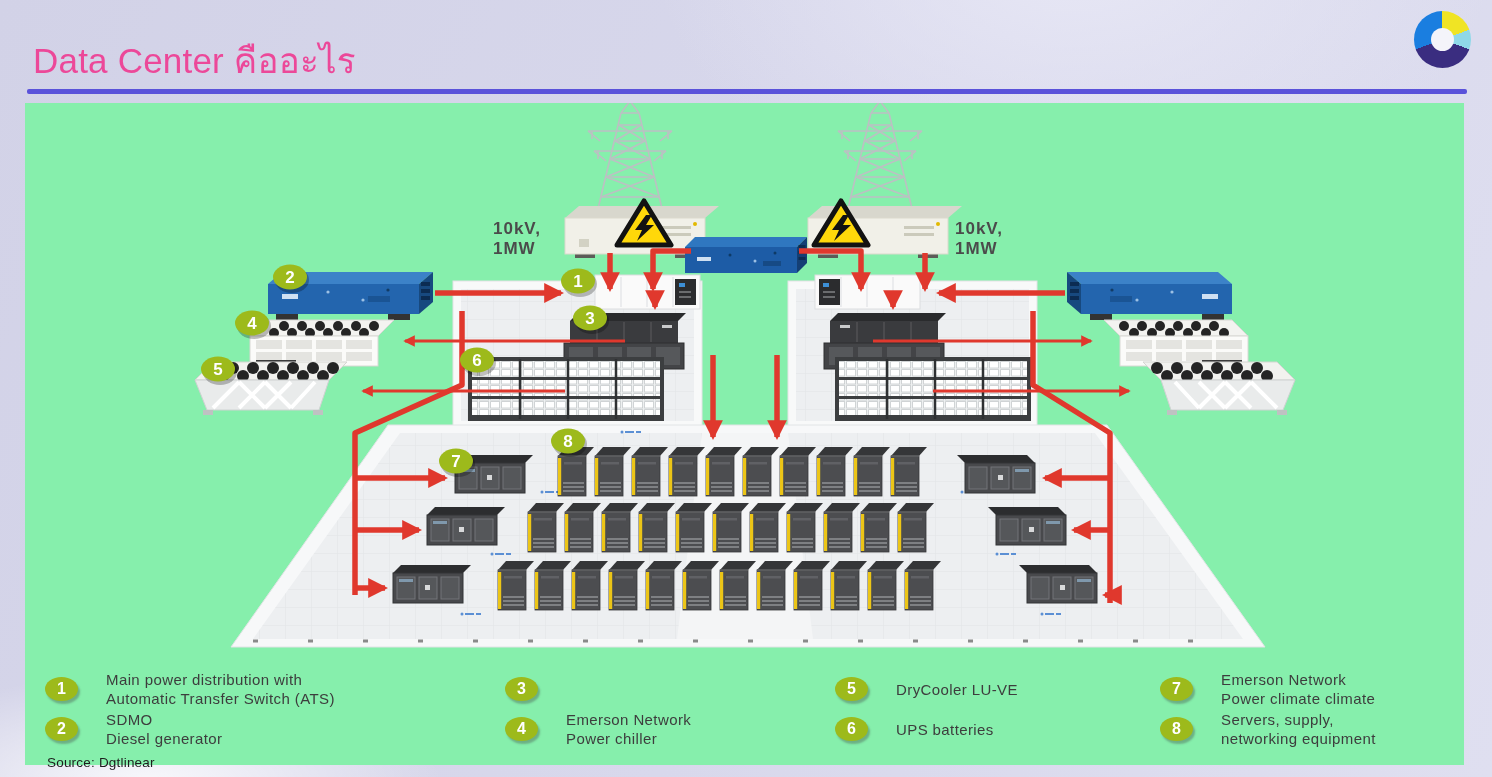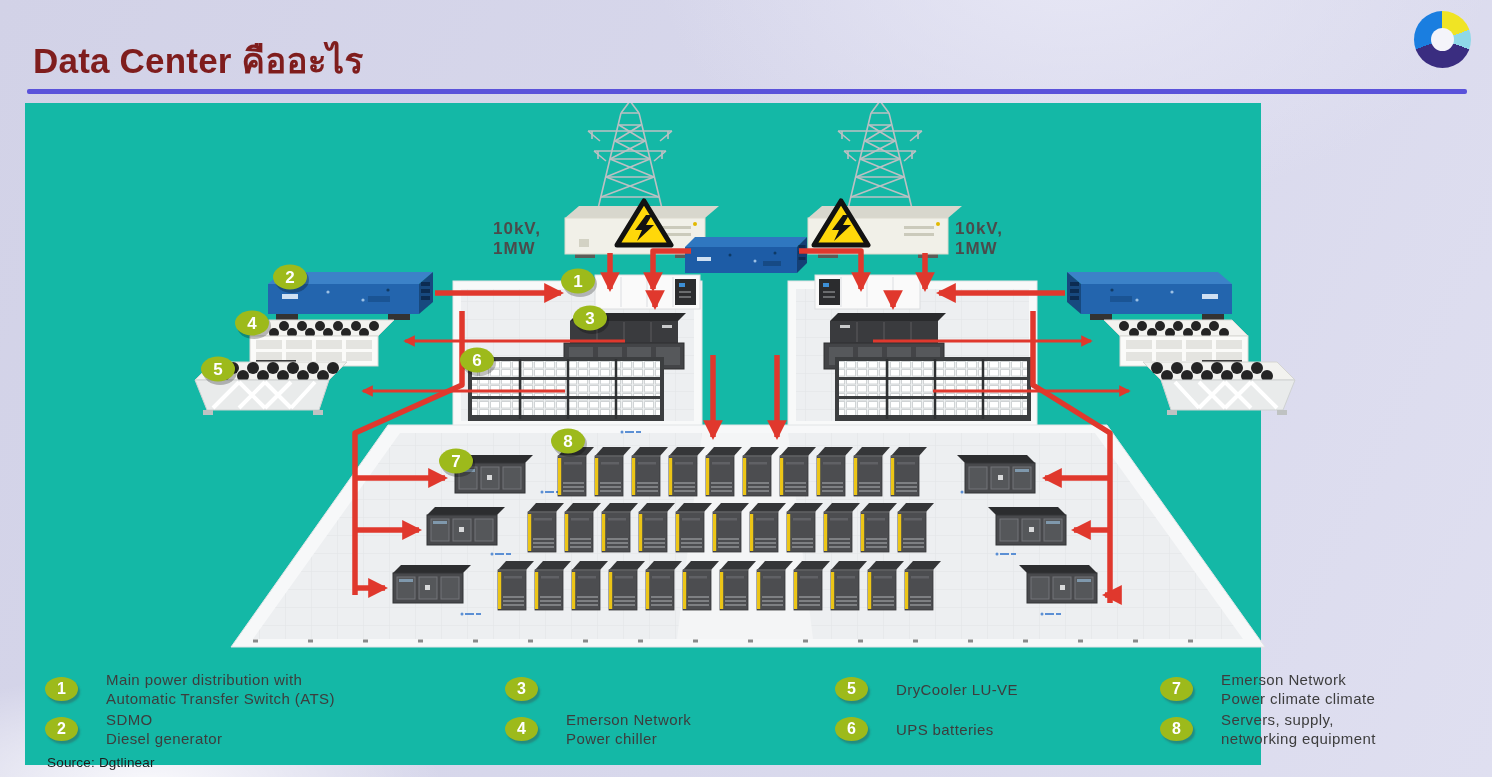--- a/index.html
+++ b/index.html
@@ -6,35 +6,35 @@
   body{
     width:1492px;height:777px;position:relative;overflow:hidden;
     font-family:"Liberation Sans","DejaVu Sans",sans-serif;
     background:
       radial-gradient(ellipse 420px 160px at 10% 101%, rgba(255,255,255,.85) 0%, rgba(255,255,255,0) 70%),
       radial-gradient(ellipse 700px 420px at 72% -5%, #e7e7f5 0%, rgba(231,231,245,0) 60%),
       linear-gradient(115deg,#d2d2e7 0%,#d8d8ec 55%,#dfdff0 100%);
   }
   .title{
     position:absolute;left:33px;top:33px;margin:0;
-    font-size:35px;font-weight:bold;color:#7f1d1d;letter-spacing:.2px;
+    font-size:35px;font-weight:normal;color:#ec4899;letter-spacing:.2px;
   }
   .title-rule{
     position:absolute;left:27px;top:89px;width:1440px;height:5px;
     background:#5a52da;border-radius:2px;
   }
   .logo{
     position:absolute;left:1414px;top:11px;width:57px;height:57px;border-radius:50%;
     background:conic-gradient(from 35deg,#f0e424 0 35deg,#8fd8e8 35deg 75deg,#3a2d80 75deg 215deg,#1a7ee0 215deg 325deg,#f0e424 325deg 360deg);
   }
   .logo::after{
     content:"";position:absolute;left:17px;top:17px;width:23px;height:23px;border-radius:50%;background:#f4f4fa;
   }
   .panel{
-    position:absolute;left:25px;top:103px;width:1236px;height:662px;background:#14b8a6;
+    position:absolute;left:25px;top:103px;width:1439px;height:662px;background:#86efac;
   }
   .diagram{position:absolute;left:0;top:0;}
   
   .legend{position:absolute;left:0;top:566px;width:1439px;height:96px;}
   .leg-col{position:absolute;top:0;display:flex;flex-direction:column;}
   .leg-col.c1{left:20px;} .leg-col.c2{left:480px;} .leg-col.c3{left:810px;} .leg-col.c4{left:1135px;}
   .leg-item{display:flex;align-items:center;min-height:40px;}
   .leg-badge{
     flex:0 0 auto;width:33px;height:24px;border-radius:50%;margin-right:28px;
     background:#9dba1b;box-shadow:2px 3px 2px rgba(60,60,60,.35);

